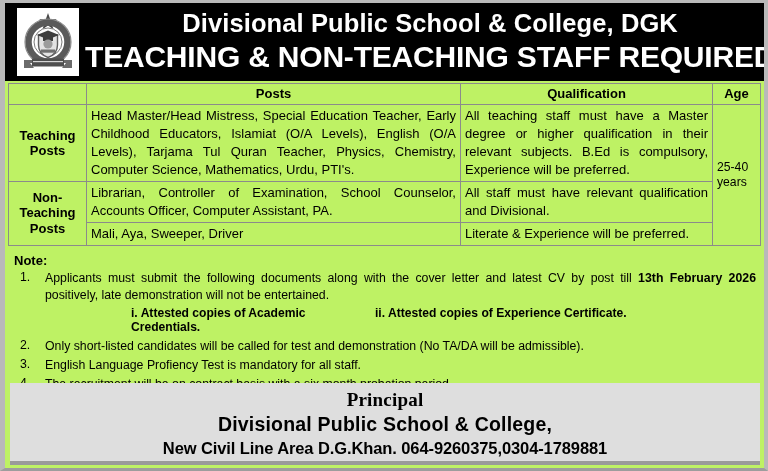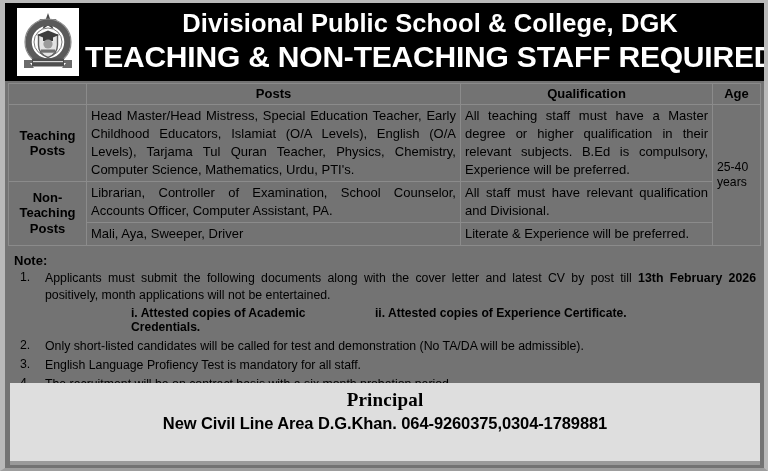--- a/index.html
+++ b/index.html
@@ -13,21 +13,21 @@
     overflow: hidden;
     font-family: "Liberation Sans", sans-serif;
     -webkit-font-smoothing: antialiased;
   }
 
   .ad {
     position: relative;
     width: 768px;
     height: 471px;
     box-sizing: border-box;
-    background: #737373;
+    background: #bef264;
     border-left: 5px solid #b9b9b9;
     border-right: 4px solid #b9b9b9;
     border-top: 3px solid #b9b9b9;
     border-bottom: 3px solid #9d9d9d;
   }
 
   
   .header {
     position: relative;
     height: 78px;
@@ -269,21 +269,21 @@
         </tr>
       </tbody>
     </table>
   </div>
 
   <div class="notes">
     <div class="note-head">Note:</div>
 
     <div class="note-row">
       <div class="note-num">1.</div>
-      <div class="note-body"><span>Applicants must submit the following documents along with the cover letter and latest CV by post till </span><span class="b">13th  February 2026</span><span> positively, month applications will not be entertained.</span></div>
+      <div class="note-body"><span>Applicants must submit the following documents along with the cover letter and latest CV by post till </span><span class="b">13th  February 2026</span><span> positively, late demonstration will not be entertained.</span></div>
     </div>
 
     <div class="subdocs">
       <div class="c1">i. Attested copies of Academic Credentials.</div>
       <div class="c2">ii. Attested copies of Experience Certificate.</div>
     </div>
 
     <div class="note-row" style="margin-top:4px;">
       <div class="note-num">2.</div>
       <div class="note-body plain">Only short-listed candidates will be called for test and demonstration (No TA/DA will be admissible).</div>
@@ -297,16 +297,17 @@
       <div class="note-body plain">The recruitment will be on contract basis with a six month probation period.</div>
     </div>
     <div class="note-row">
       <div class="note-num">5.</div>
       <div class="note-body plain">DPS&amp;C DGK reserves the right to increase / decrease/ cancel any vacancy without prior notice.</div>
     </div>
   </div>
 
   <div class="footer">
     <div class="f-principal">Principal</div>
+    <div class="f-school">Divisional Public School &amp; College,</div>
     <div class="f-addr">New Civil Line Area D.G.Khan. 064-9260375,0304-1789881</div>
   </div>
 
 </div>
 
 </body></html>

